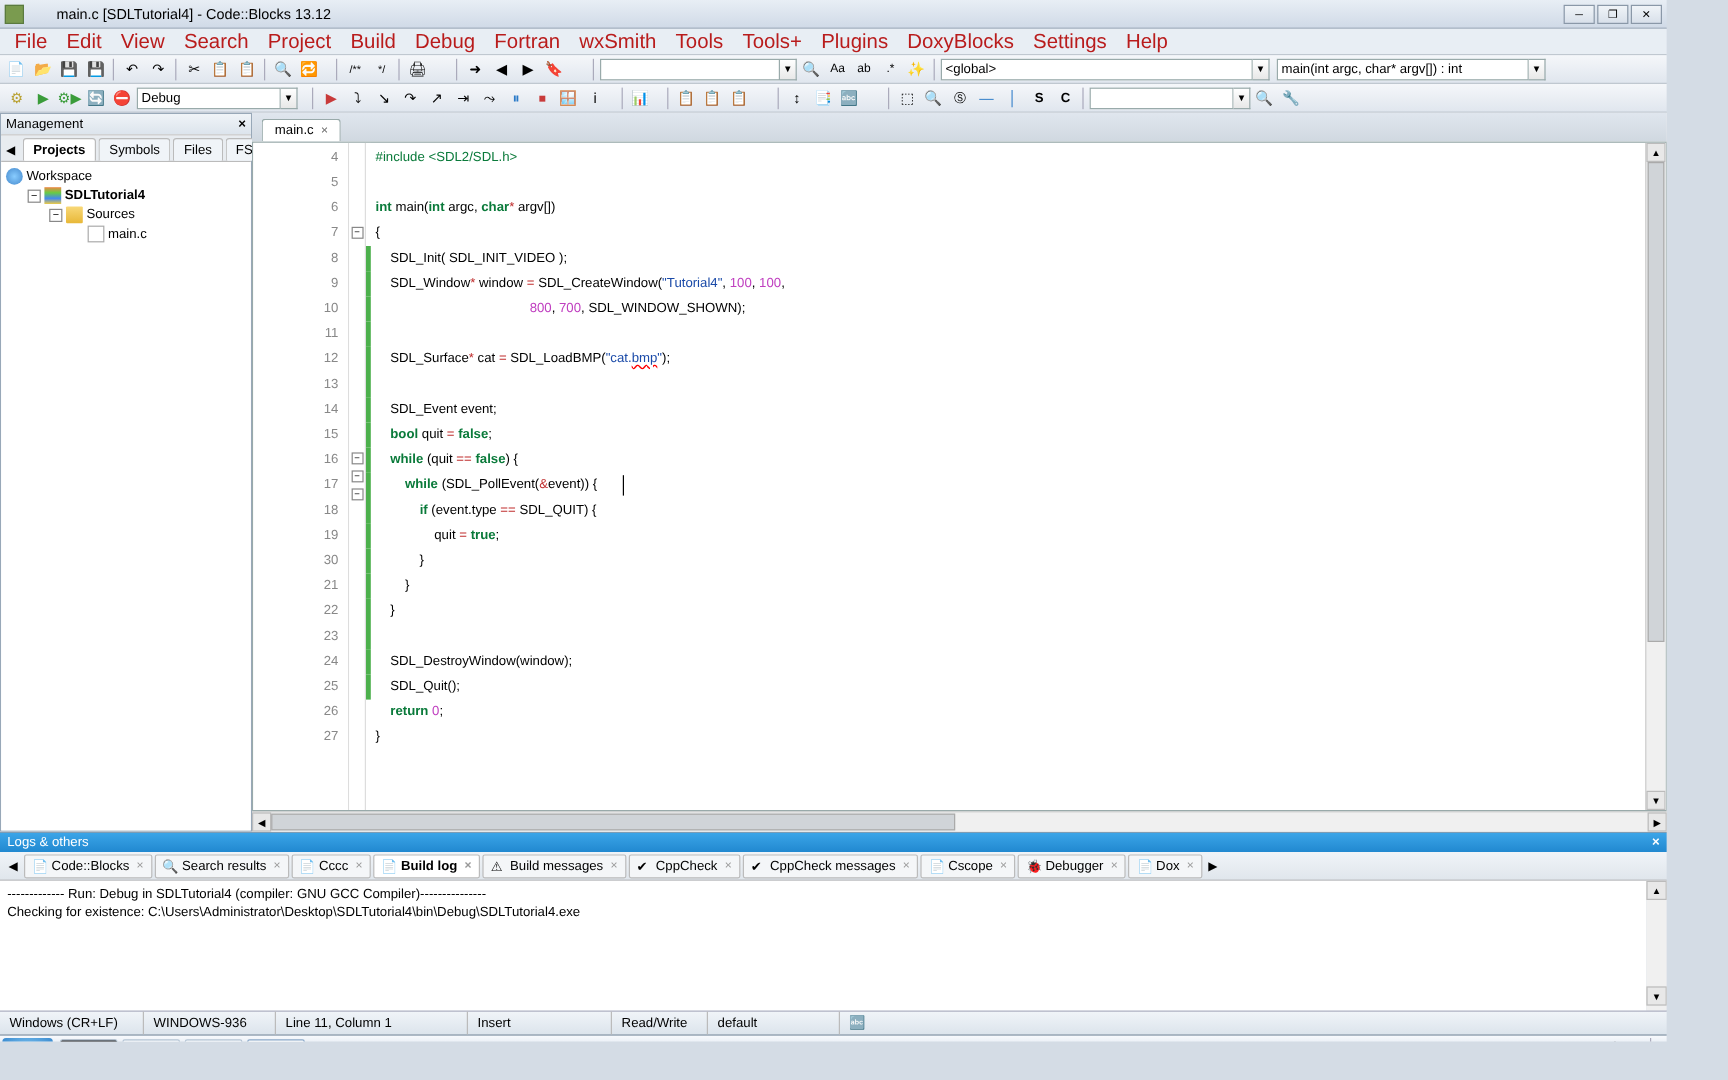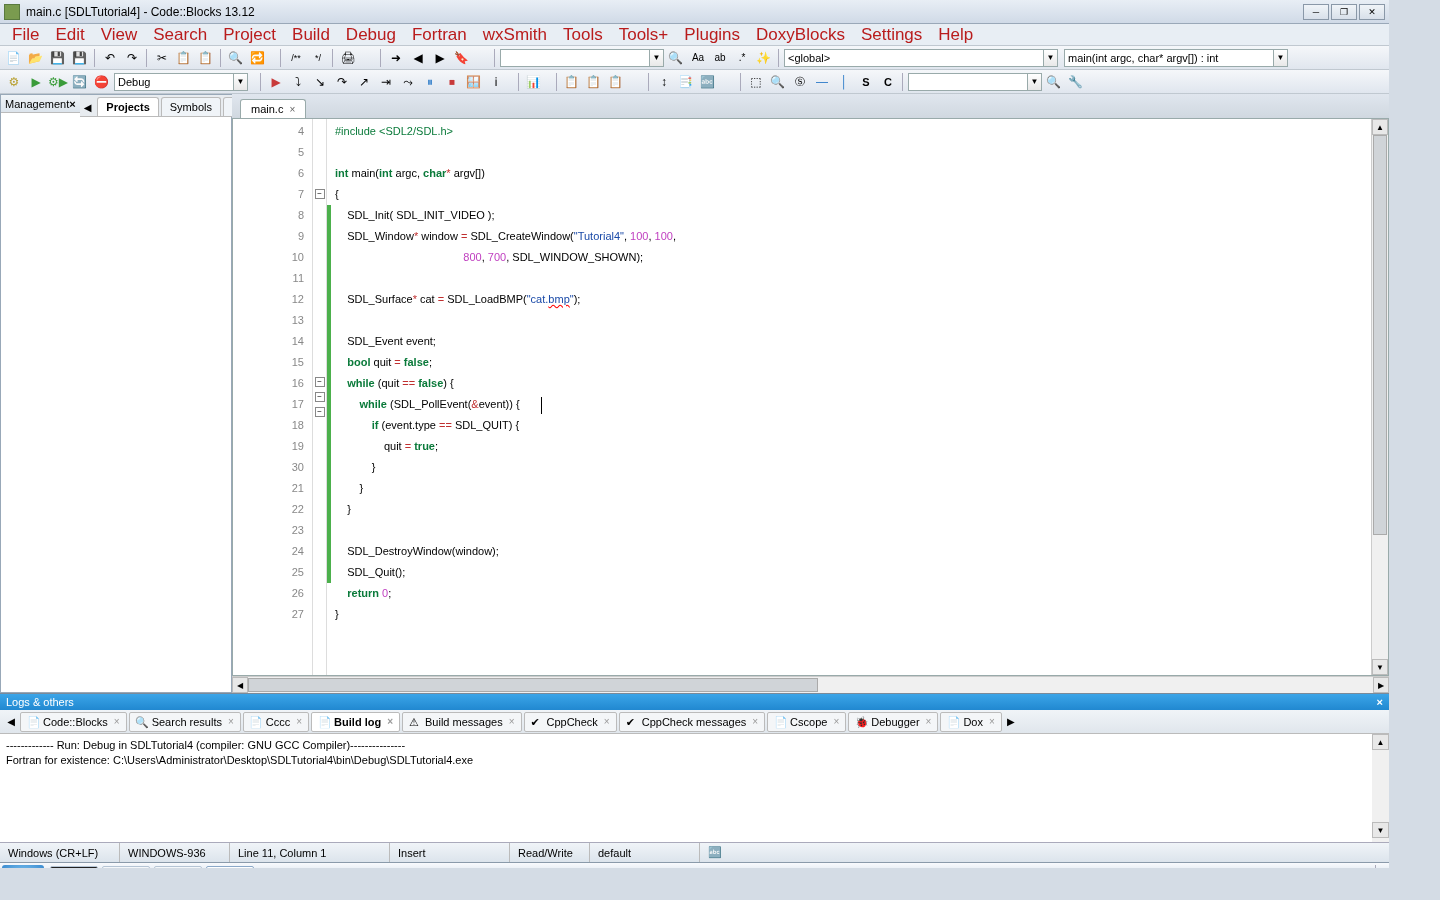--- a/index.html
+++ b/index.html
@@ -1,36 +1,36 @@
 <!DOCTYPE html>
 <html><head>
 <meta charset="utf-8">
 <style>
 * { margin: 0; padding: 0; box-sizing: border-box; font-family: Tahoma, sans-serif; font-size: 11px; }
 body { background: #d4dce5; overflow: hidden; width: 1389px; height: 868px; }
 
 .titlebar { height: 24px; background: linear-gradient(#e8eef5, #d0dae7); display: flex; align-items: center; padding: 0 4px; border-bottom: 1px solid #9aa8b8; }
 .titlebar-icon { width: 16px; height: 16px; background: #7a9b4f; margin-right: 6px; border: 1px solid #5a7a3f; }
-.titlebar-text { flex: 1; color: #000; font-size: 12px; }
+.titlebar-text { flex: 1; color: #000; font-size: 12px; margin-left: 21px; }
 .win-btns { display: flex; gap: 2px; }
 .win-btn { width: 26px; height: 16px; background: linear-gradient(#f0f4f8,#d8e0ea); border: 1px solid #8a98a8; display: flex; align-items: center; justify-content: center; font-size: 9px; cursor: pointer; }
 
 .menubar { height: 22px; background: #e8eef4; display: flex; align-items: center; padding: 0 4px; border-bottom: 1px solid #c0c8d0; }
 .menu-item { padding: 2px 8px; cursor: pointer; color: #b91c1c; font-size: 17px; text-align: center; }
 
 .toolbar { height: 24px; background: linear-gradient(#f5f7fa,#e0e6ee); display: flex; align-items: center; padding: 0 4px; border-bottom: 1px solid #c0c8d0; gap: 2px; }
 .tb-btn { width: 20px; height: 20px; display: flex; align-items: center; justify-content: center; border: 1px solid transparent; cursor: pointer; font-size: 12px; }
 .tb-sep { width: 2px; height: 18px; border-left: 1px solid #aab; margin: 0 2px; }
 .tb-input { height: 18px; border: 1px solid #9aa; background: #fff; padding: 0 3px; font-size: 11px; }
 .tb-dropdown { display: inline-flex; align-items: center; }
 .tb-dropdown .arrow { width: 14px; height: 18px; border: 1px solid #9aa; border-left: none; background: linear-gradient(#fff,#e8e8e8); display: flex; align-items: center; justify-content: center; font-size: 8px; cursor: pointer; }
 
 .main-area { display: flex; height: 599px; }
 
-.mgmt-panel { width: 232px; background: #fff; border: 1px solid #98a8b8; display: flex; flex-direction: row; }
+.mgmt-panel { width: 210px; background: #fff; border: 1px solid #98a8b8; display: flex; flex-direction: column; }
 .mgmt-title { height: 18px; background: linear-gradient(#f0f4f8,#dce4ec); display: flex; align-items: center; padding: 0 4px; font-size: 11px; justify-content: space-between; border-bottom: 1px solid #bbb; }
 .mgmt-close { cursor: pointer; font-size: 11px; font-weight: bold; }
 .mgmt-tabs { height: 22px; display: flex; background: #e8ecf0; border-bottom: 1px solid #bbb; align-items: flex-end; }
 .mgmt-tab { padding: 3px 8px; border: 1px solid #bbb; border-bottom: none; background: #f0f4f8; margin-left: 2px; cursor: pointer; font-size: 11px; border-radius: 3px 3px 0 0; }
 .mgmt-tab.active { background: #fff; font-weight: bold; }
 .mgmt-tab-arrow { padding: 3px 4px; cursor: pointer; font-size: 10px; }
 .tree { flex: 1; padding: 4px; background: #fff; overflow: auto; }
 .tree-item { display: flex; align-items: center; padding: 1px 0; cursor: pointer; font-size: 12px; }
 .tree-icon { width: 14px; height: 14px; margin-right: 3px; display: inline-block; }
 .tree-indent { width: 18px; display: inline-block; }
@@ -375,21 +375,21 @@
       <span class="log-tab"><span class="log-tab-icon">✔</span>CppCheck messages<span class="log-tab-close">×</span></span>
       <span class="log-tab"><span class="log-tab-icon">📄</span>Cscope<span class="log-tab-close">×</span></span>
       <span class="log-tab"><span class="log-tab-icon">🐞</span>Debugger<span class="log-tab-close">×</span></span>
       <span class="log-tab"><span class="log-tab-icon">📄</span>Dox<span class="log-tab-close">×</span></span>
       <span class="log-arrow">▶</span>
     </div>
   <div style="display:flex">
     <div class="log-content" id="log-content" style="flex:1">
         <div class="">------------- Run: Debug in SDLTutorial4 (compiler: GNU GCC Compiler)---------------</div>
         <div class=""></div>
-        <div class="">Fortran for existence: C:\Users\Administrator\Desktop\SDLTutorial4\bin\Debug\SDLTutorial4.exe</div>
+        <div class="">Checking for existence: C:\Users\Administrator\Desktop\SDLTutorial4\bin\Debug\SDLTutorial4.exe</div>
       </div>
     <div class="log-vscroll">
       <div class="varrow">▲</div>
       <div class="varrow" style="margin-top:72px">▼</div>
     </div>
   </div>
 </div>
 
 <div class="statusbar">
   <div class="status-cell" style="width:120px">Windows (CR+LF)</div>

